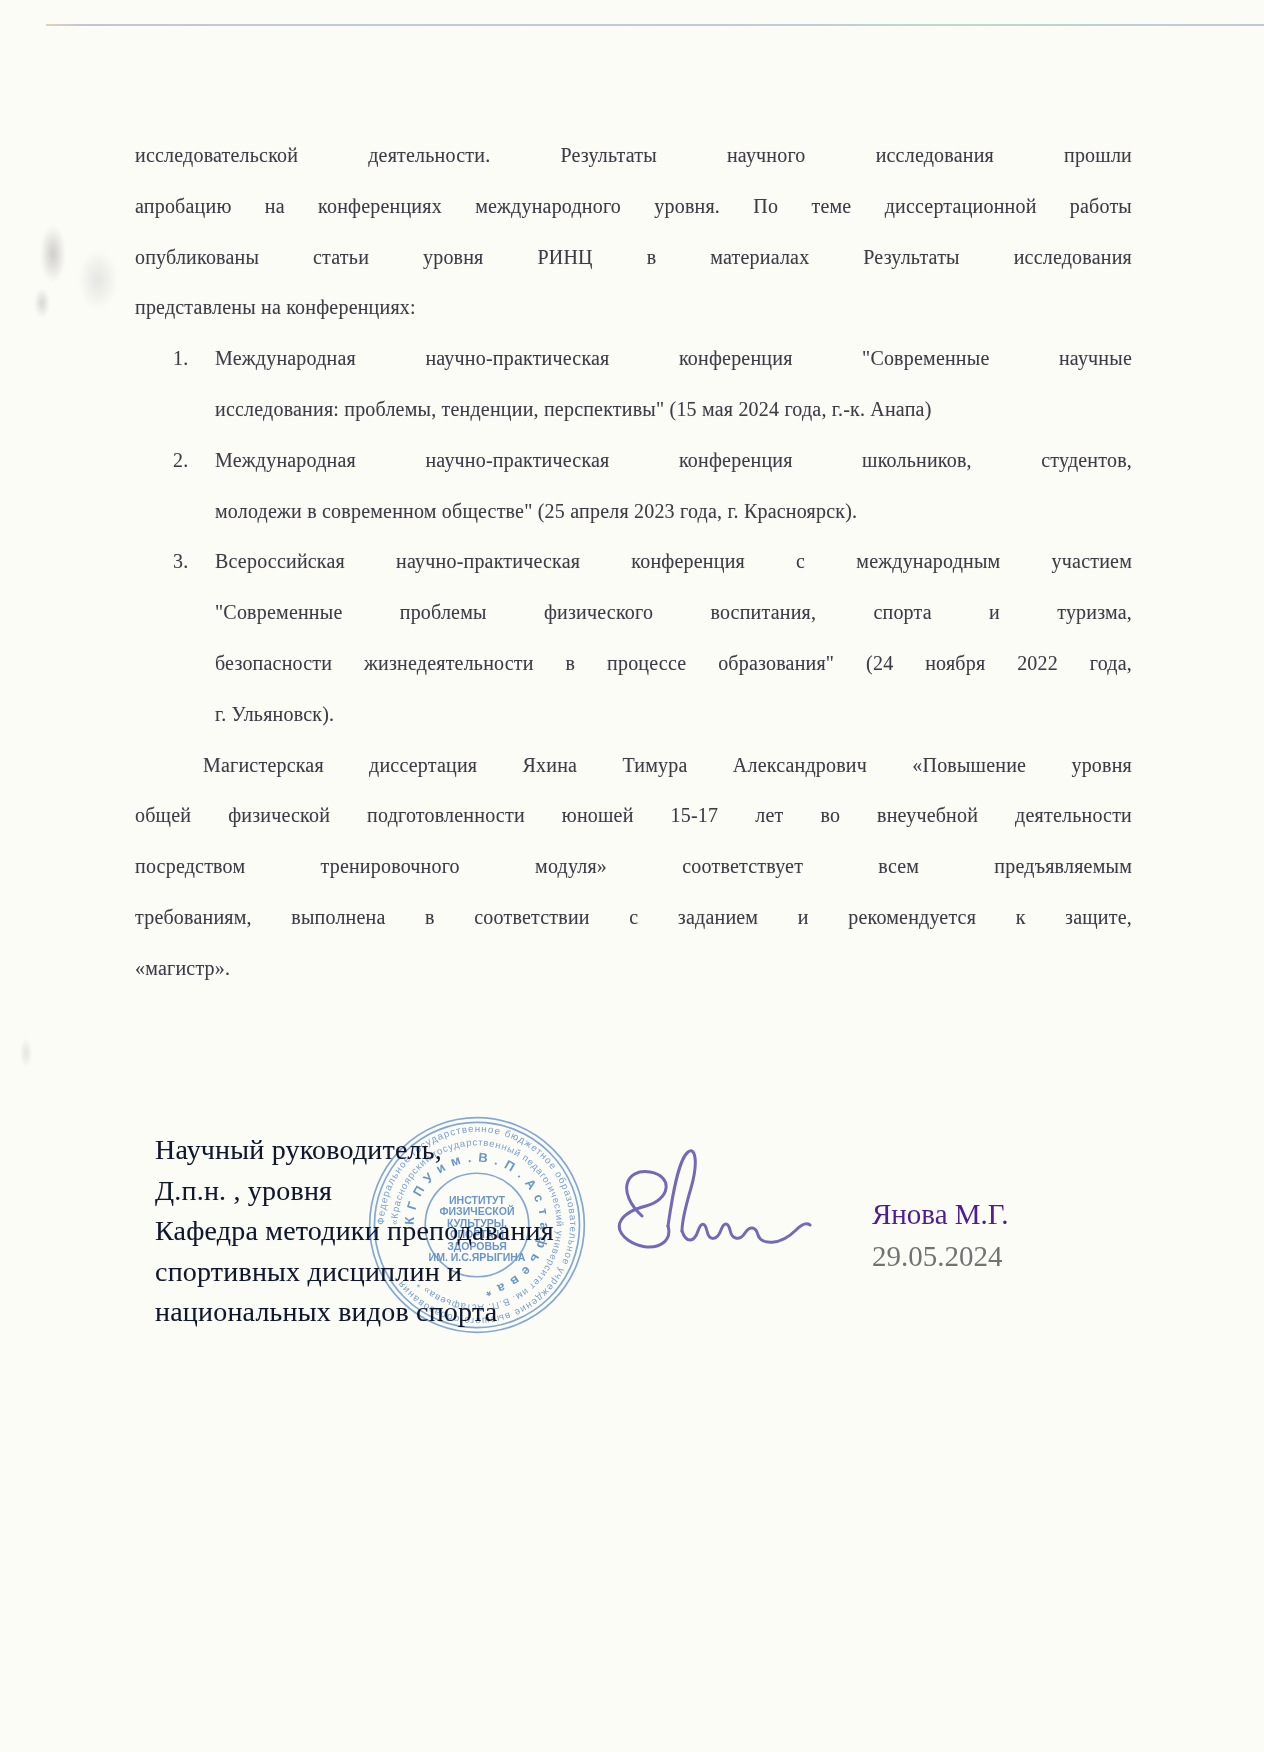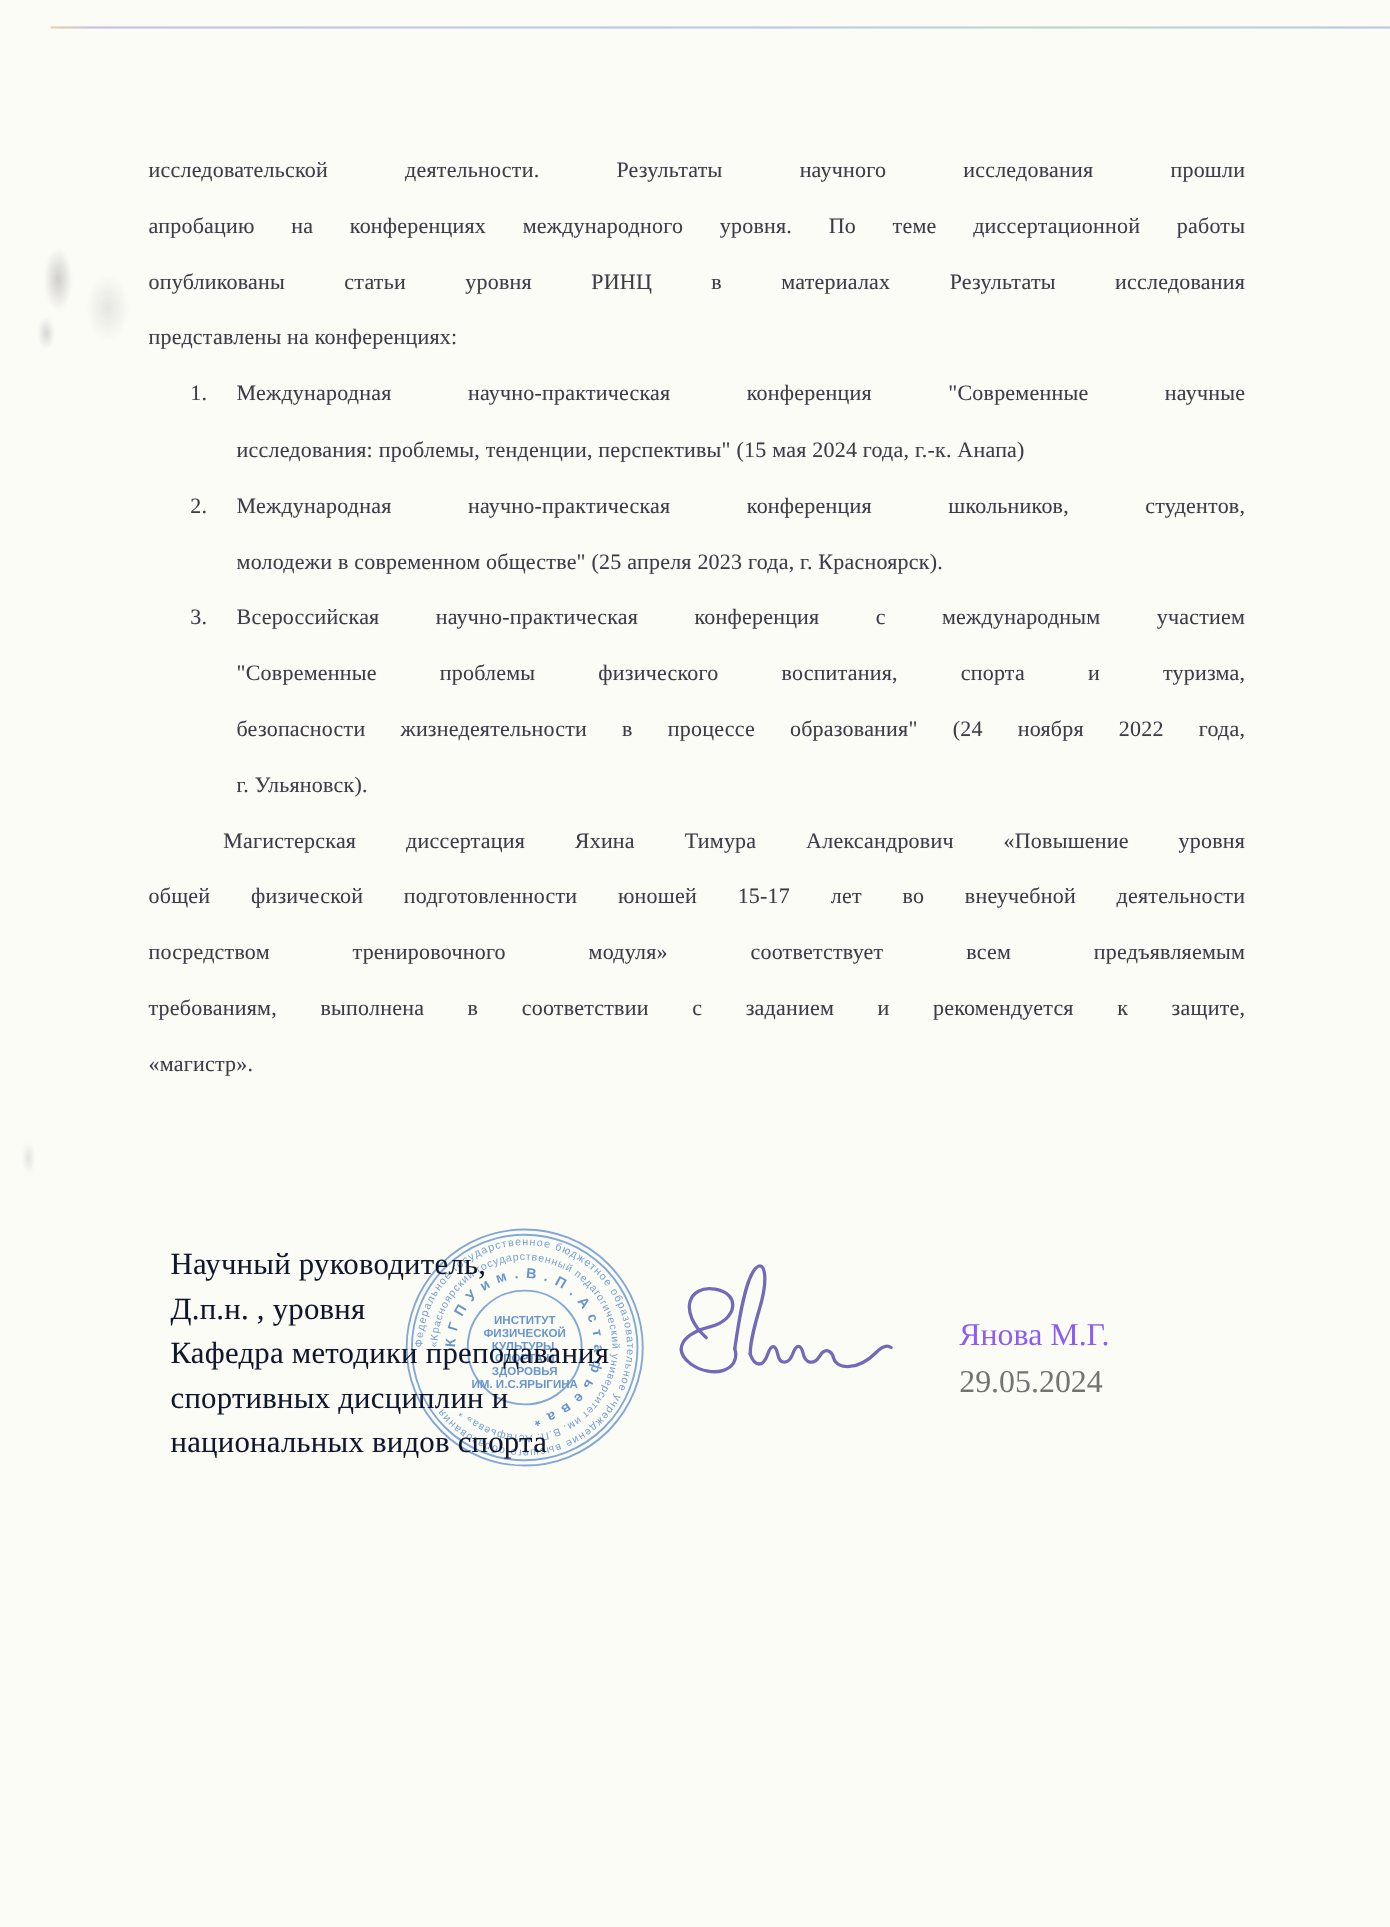--- a/index.html
+++ b/index.html
@@ -35,21 +35,21 @@
   .list-item{position:relative;margin-left:80px;}
   .list-item .num{position:absolute;left:-42px;top:0;line-height:50.8px;}
 
   
   .sig-left{
     position:absolute;left:155px;top:1130px;width:560px;
     font-size:28px;line-height:40.5px;letter-spacing:.2px;
     color:#0f172a;text-shadow:0 0 1px rgba(90,80,120,.28);
   }
   .sig-left .tline{text-align:left;text-align-last:left;}
-  .sig-name{position:absolute;left:872px;top:1198px;font-size:29px;color:#8b5cf6;}
+  .sig-name{position:absolute;left:872px;top:1198px;font-size:29px;color:#4c1d95;}
   .sig-date{position:absolute;left:872px;top:1240px;font-size:29px;color:#737373;}
 
   .stamp{position:absolute;left:362px;top:1110px;width:230px;height:230px;
          mix-blend-mode:multiply;opacity:.93;}
   .stamp text{font-family:"Liberation Sans","DejaVu Sans",sans-serif;}
   .signature-svg{position:absolute;left:598px;top:1142px;width:218px;height:138px;}
 </style>
 </head>
 <body>
 

